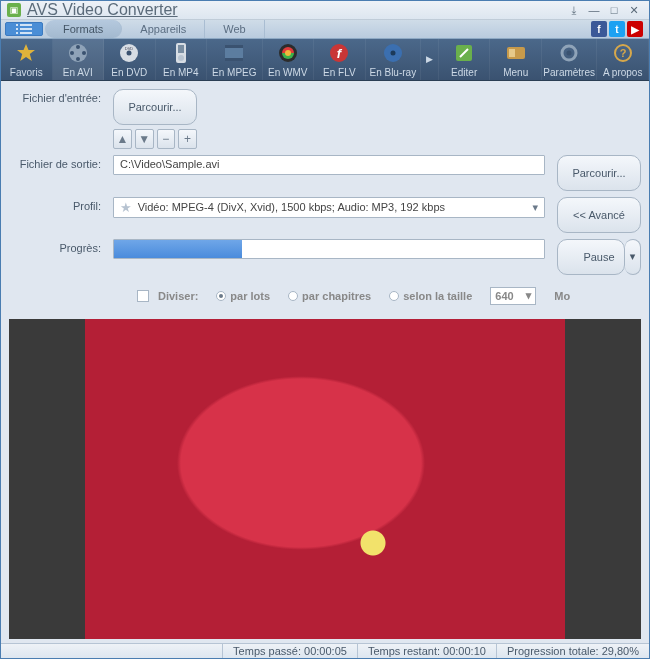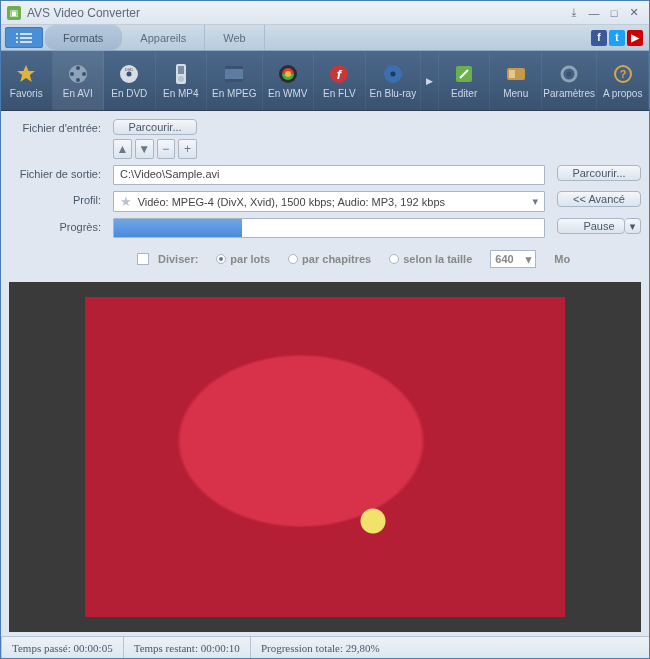--- a/index.html
+++ b/index.html
@@ -1,20 +1,20 @@
 <!DOCTYPE html>
 <html><head>
 <meta charset="utf-8">
 <style>
   * { box-sizing: border-box; margin: 0; padding: 0; }
   body { font-family: "Segoe UI", Tahoma, sans-serif; font-size: 11px; background: #fff; width: 650px; height: 659px; overflow: hidden; }
   .window { width: 650px; height: 659px; border: 1px solid #4a7db1; display: flex; flex-direction: column; background: #e0e7f0; }
   .titlebar { height: 24px; background: linear-gradient(#eef2f7,#dde6f0); display: flex; align-items: center; padding: 0 6px; border-bottom: 1px solid #c0ccd8; }
   .titlebar .icon { width: 14px; height: 14px; background: #6ab04c; border-radius: 2px; margin-right: 6px; display: inline-flex; align-items:center; justify-content:center; font-size:9px; color:#fff; }
-  .titlebar .title { color: #5b6b7a; font-size: 12px; flex: 1; }
+  .titlebar .title { color: #5b6b7a; font-size: 16px; flex: 1; text-decoration: underline; }
   .titlebar .winbtn { width: 18px; height: 14px; display: inline-flex; align-items: center; justify-content: center; color: #5b6b7a; font-size: 11px; margin-left: 2px; cursor: pointer; }
   .tabbar { height: 26px; background: linear-gradient(#cfdce8,#b9cbde); display: flex; align-items: stretch; padding-left: 4px; border-bottom: 1px solid #8ea9c4; }
   .tabbar .btn { width: 38px; display:flex; align-items:center; justify-content:center; background:#4a8ed6; border:1px solid #3b7ac0; margin:2px 2px 2px 0; border-radius:2px; }
   .tabbar .btn svg { stroke:#fff; }
   .tabbar .tab { padding: 0 18px; display:flex; align-items:center; color:#5b6e82; border-right:1px solid #a9bdd2; cursor:pointer; }
   .tabbar .tab.active { background:linear-gradient(#b5c9de,#a3b9cf); color:#445566;border-radius:10px; }
   .tabbar .spacer { flex:1; }
   .tabbar .social { display:flex; align-items:center; gap:2px; padding-right:6px; }
   .tabbar .social span { width:16px; height:16px; border-radius:2px; display:inline-flex;align-items:center;justify-content:center; color:#fff; font-size:10px; font-weight:bold; }
   .fb{background:#3b5998;} .tw{background:#1da1f2;} .yt{background:#cc0000;}
@@ -25,21 +25,21 @@
   .tool .ico { width:24px; height:24px; display:flex; align-items:center; justify-content:center; }
   .toolgap { flex:1; }
   .body { flex:1; background:#e0e7f0; padding:8px 8px 4px 8px; display:flex; flex-direction:column; gap:6px; }
   .row { display:flex; align-items:flex-start; gap:12px; }
   .label { width:92px; text-align:right; color:#49596a; padding-top:3px; }
   .inputarea { flex:1; background:#fff; border:1px solid #a8b6c5; border-radius:1px; min-height:20px; padding:2px 6px; color:#444; position:relative; }
   .filelist { height:48px; }
   .filelist .fn { display:flex; justify-content:space-between; }
   .sidebtns { width:84px; display:flex; flex-direction:column; gap:4px; }
   .sidebtns2 { width:84px; display:flex; flex-direction:column; gap:4px; }
-  .btn2 { height:16px; background:linear-gradient(#f4f7fb,#dbe3ec); border:1px solid #a8b6c5; border-radius:4px; display:flex; align-items:center; justify-content:center; color:#49596a; cursor:pointer; font-size:11px; }
+  .btn2 { height:36px; background:linear-gradient(#f4f7fb,#dbe3ec); border:1px solid #a8b6c5; border-radius:10px; display:flex; align-items:center; justify-content:center; color:#49596a; cursor:pointer; font-size:11px; }
   .miniset { display:flex; gap:3px; }
   .miniset .mini { flex:1; height:20px; background:linear-gradient(#f4f7fb,#dbe3ec); border:1px solid #a8b6c5; border-radius:2px; display:flex;align-items:center;justify-content:center; color:#6b7a8a; cursor:pointer; font-size:12px; }
   .profile { display:flex; align-items:center; gap:6px; }
   .profile .star{ color:#b6c2d0; font-size:13px; }
   .profile .caret{ margin-left:auto; color:#6b7a8a; }
   .progressbar { flex:1; height:20px; background:#fff; border:1px solid #a8b6c5; border-radius:1px; overflow:hidden; position:relative; }
   .progressbar .fill { height:100%; background:linear-gradient(#6fa6e8,#4a8bdc); width:29.8%; }
   .pausebtn { width:84px; display:flex; }
   .pausebtn .main { flex:1;padding-left:16px; }
   .pausebtn .drop { width:16px; border-left:none; }
@@ -50,21 +50,21 @@
   .splitrow .radio.sel::after{content:"";position:absolute;inset:2px;background:#6b7a8a;border-radius:50%;}
   .splitrow .sizebox{ width:46px; height:18px; border:1px solid #a8b6c5; background:#fff; display:inline-flex;align-items:center; padding:0 4px; color:#888;text-align:right; }
   .preview { flex:1; background:#3a3a3a; margin-top:2px; display:flex; align-items:center; justify-content:center; overflow:hidden; }
   .preview .img { width:480px; height:320px; background:
      radial-gradient(circle at 60% 70%, #f2e26b 0 12px, transparent 13px),
      radial-gradient(ellipse 200px 140px at 45% 45%, #d73249 0 60%, #b41f36 62% 100%),
      radial-gradient(ellipse 90px 60px at 72% 30%, #c12e42 0 70%, transparent 72%),
      radial-gradient(ellipse 110px 70px at 30% 62%, #c63248 0 70%, transparent 72%),
      linear-gradient(135deg,#2b6b2f 0 30%,#3c7d3a 30% 70%,#1f4f25 70% 100%);
    }
-  .statusbar { height:22px; background:linear-gradient(#eef2f7,#dde6f0); border-top:1px solid #b6c4d4; display:flex; align-items:stretch;font-family:Liberation Serif, serif; }
+  .statusbar { height:22px; background:linear-gradient(#eef2f7,#dde6f0); border-top:1px solid #b6c4d4; display:flex; justify-content:flex-end; align-items:stretch; }
   .statusbar .cell { border-left:1px solid #b6c4d4; padding:0 10px; display:flex; align-items:center; color:#49596a; white-space:nowrap; }
 </style>
 </head>
 <body>
 <div class="window">
 
   <div class="titlebar">
     <span class="icon">▣</span>
     <span class="title">AVS Video Converter</span>
     <span class="winbtn">⤓</span>

